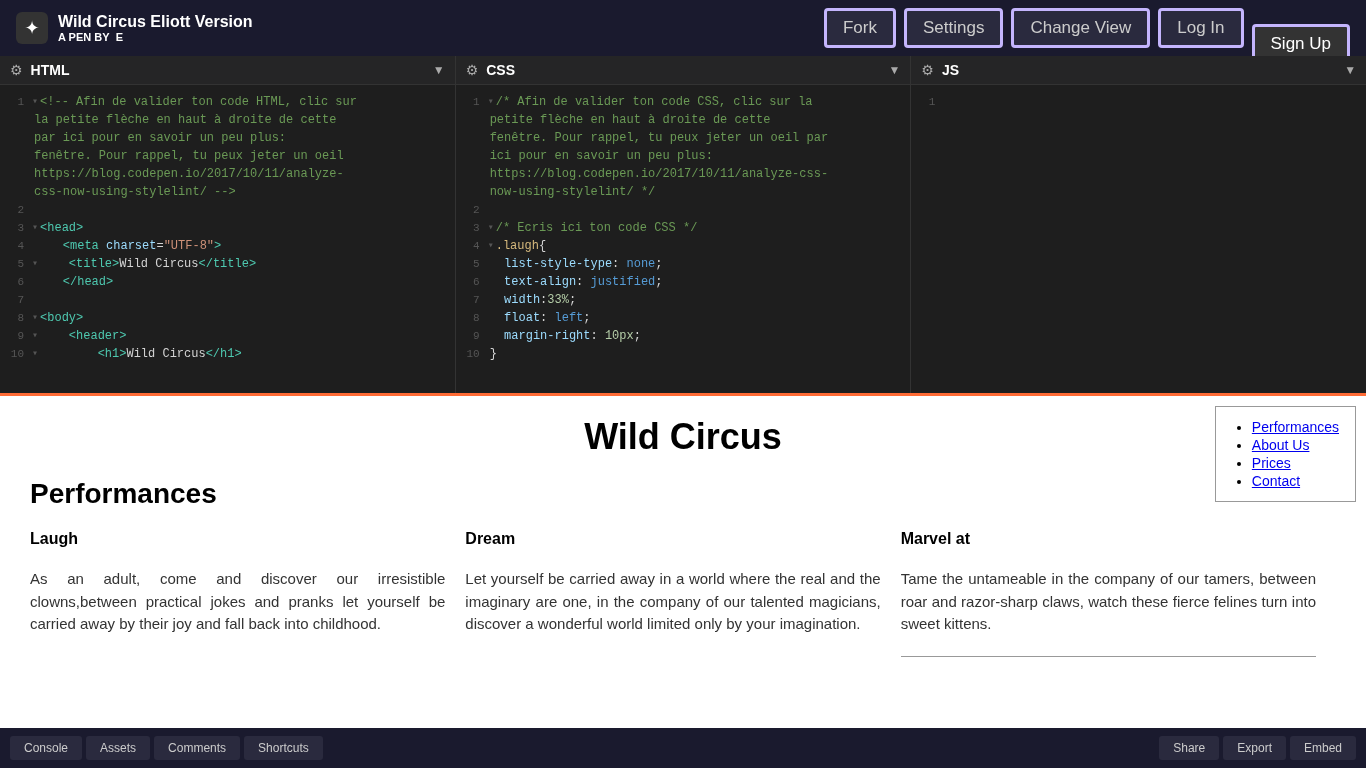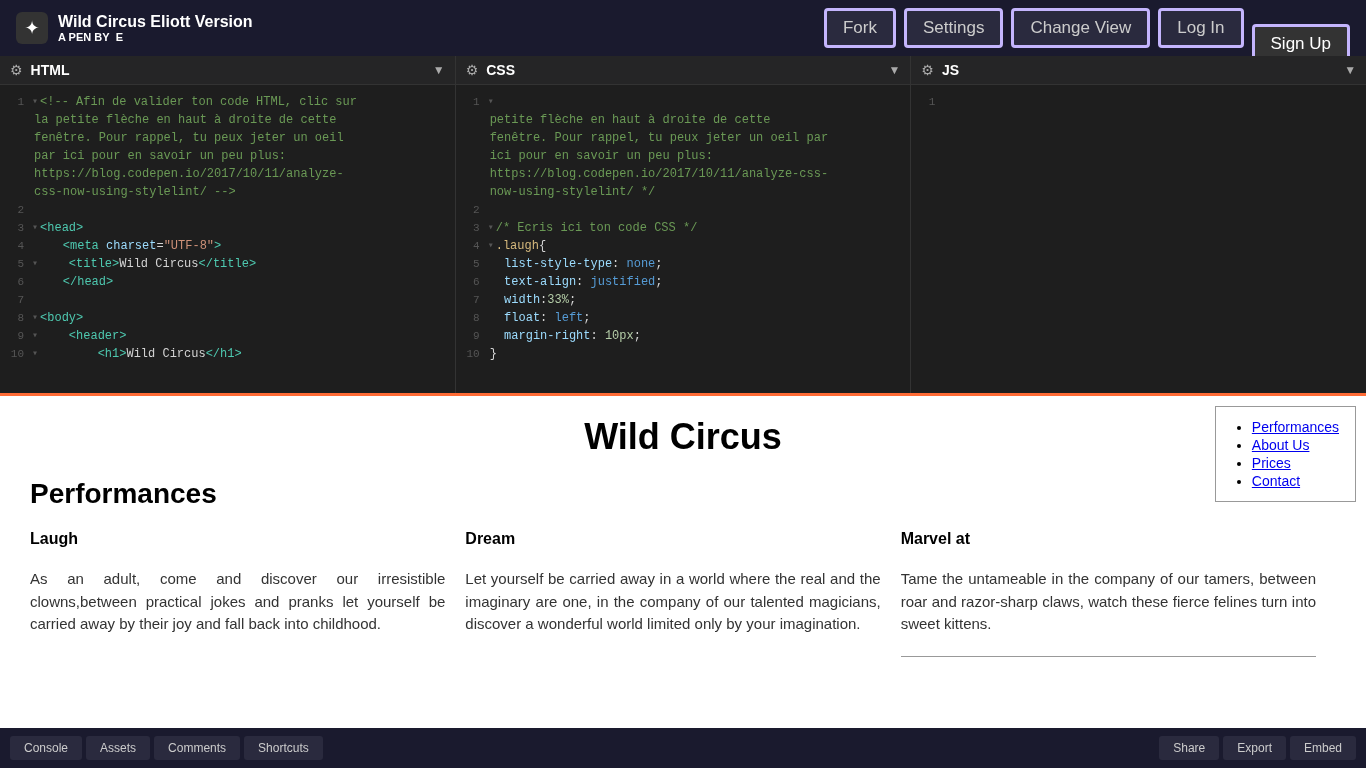--- a/index.html
+++ b/index.html
@@ -257,26 +257,26 @@
           <span class="line-content c-comment">&lt;!-- Afin de valider ton code HTML, clic sur</span>
         </div>
       <div class="code-line">
           <span class="line-num"></span>
           <span class="line-arrow"></span>
           <span class="line-content c-comment">la petite flèche en haut à droite de cette</span>
         </div>
       <div class="code-line">
           <span class="line-num"></span>
           <span class="line-arrow"></span>
+          <span class="line-content c-comment">par ici pour en savoir un peu plus:</span>
+        </div>
+      <div class="code-line">
+          <span class="line-num"></span>
+          <span class="line-arrow"></span>
           <span class="line-content c-comment">fenêtre. Pour rappel, tu peux jeter un oeil</span>
-        </div>
-      <div class="code-line">
-          <span class="line-num"></span>
-          <span class="line-arrow"></span>
-          <span class="line-content c-comment">par ici pour en savoir un peu plus:</span>
         </div>
       <div class="code-line">
           <span class="line-num"></span>
           <span class="line-arrow"></span>
           <span class="line-content c-comment">https://blog.codepen.io/2017/10/11/analyze-</span>
         </div>
       <div class="code-line">
           <span class="line-num"></span>
           <span class="line-arrow"></span>
           <span class="line-content c-comment">css-now-using-stylelint/ --&gt;</span>
@@ -334,20 +334,21 @@
       <div class="editor-header-left">
         <span class="gear-icon">⚙</span>
         <span class="editor-lang">CSS</span>
       </div>
       <span class="editor-dropdown">▼</span>
     </div>
     <div class="editor-content">
       <div class="code-line">
           <span class="line-num">1</span>
           <span class="line-arrow">▾</span>
+          <span class="line-content c-comment">/* Afin de valider ton code CSS, clic sur la</span>
         </div>
       <div class="code-line">
           <span class="line-num"></span>
           <span class="line-arrow"></span>
           <span class="line-content c-comment">petite flèche en haut à droite de cette</span>
         </div>
       <div class="code-line">
           <span class="line-num"></span>
           <span class="line-arrow"></span>
           <span class="line-content c-comment">fenêtre. Pour rappel, tu peux jeter un oeil par</span>

